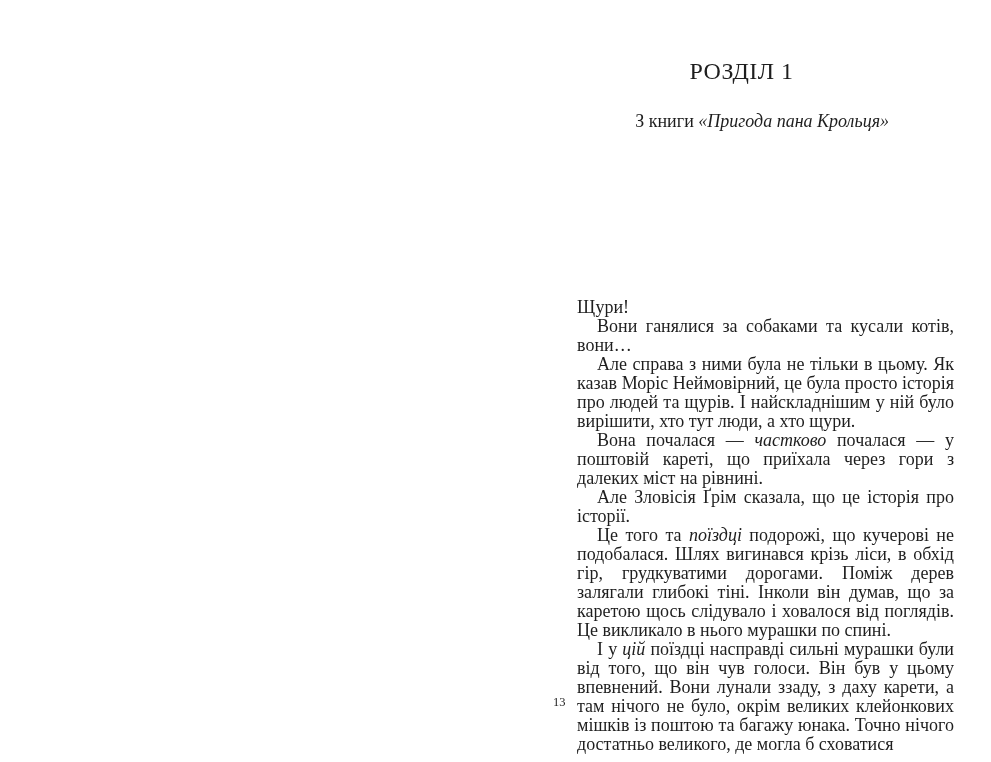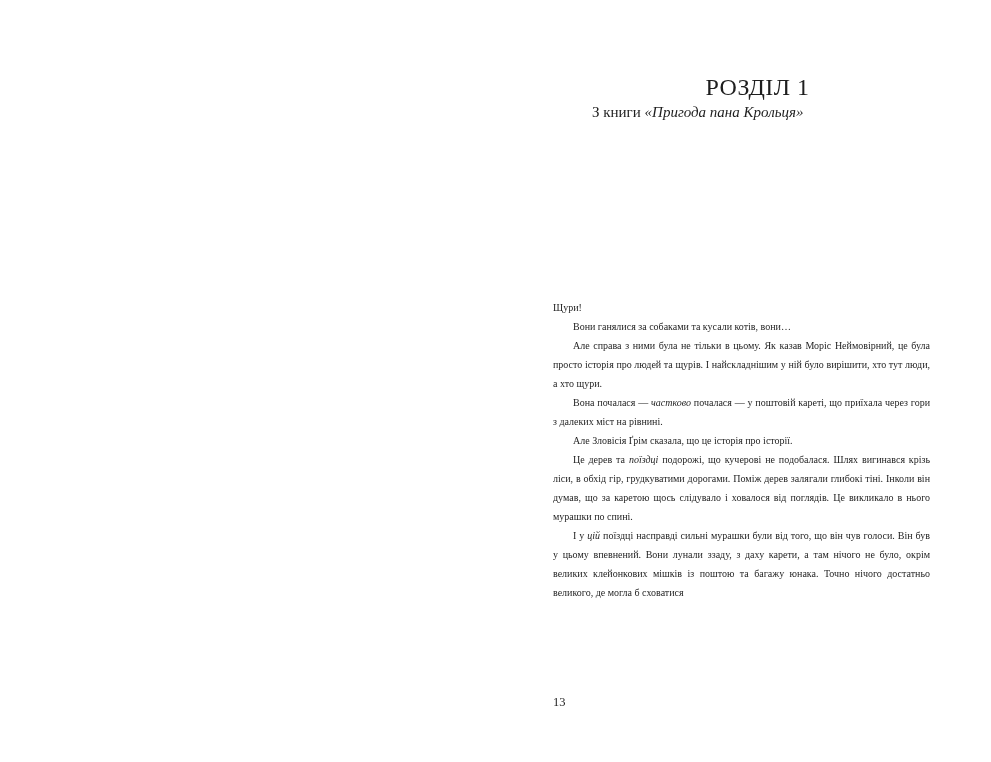--- a/index.html
+++ b/index.html
@@ -14,51 +14,53 @@
     background: #ffffff;
     font-family: "Liberation Serif", "DejaVu Serif", serif;
     color: #1e1e1e;
     overflow: hidden;
   }
   .chapter-title {
     position: absolute;
     left: 553px;
     top: 57px;
     width: 377px;
-    margin: 16px;
+    margin: 0;
     font-size: 24px;
     font-weight: 400;
     line-height: 28px;
     letter-spacing: 0.5px;
     text-align: center;
     white-space: nowrap;
   }
   .epigraph-block {
     position: absolute;
     left: 592px;
     top: 103px;
     width: 297px;
   }
   .epigraph {
     font-style: italic;
     font-size: 15px;
     line-height: 19px;
     text-align: justify;
   }
   .attribution {
-    font-size: 15px;
+    margin-top: 9px;
+    font-size: 18px;
     line-height: 19px;
+    text-align: right;
     white-space: nowrap;
   }
   .body-text {
     position: absolute;
-    left: 553px;
+    left: 577px;
     top: 298px;
     width: 377px;
-    font-size: 10px;
+    font-size: 18px;
     line-height: 19px;
     text-align: justify;
   }
   .body-text p {
     margin: 0;
     padding: 0;
     text-indent: 20px;
   }
   .body-text p.no-indent {
     text-indent: 0;
@@ -88,19 +90,19 @@
       <span>З книги </span><span class="it">«Пригода пана Крольця»</span>
     </div>
   </div>
 
   <div class="body-text">
       <p class="no-indent"><span>Щури!</span></p>
       <p><span>Вони ганялися за собаками та кусали котів, вони…</span></p>
       <p><span>Але справа з ними була не тільки в цьому. Як казав Моріс Неймовірний, це була просто історія про людей та щурів. І найскладнішим у ній було вирішити, хто тут люди, а хто щури.</span></p>
       <p><span>Вона почалася — </span><span class="it">частково</span><span> почалася — у поштовій кареті, що приїхала через гори з далеких міст на рівнині.</span></p>
       <p><span>Але Зловісія Ґрім сказала, що це історія про історії.</span></p>
-      <p><span>Це дерев та </span><span class="it">поїздці</span><span> подорожі, що кучерові не подобалася. Шлях вигинався крізь ліси, в обхід гір, грудкуватими дорогами. Поміж дерев залягали глибокі тіні. Інколи він думав, що за каретою щось слідувало і ховалося від поглядів. Це викликало в нього мурашки по спині.</span></p>
+      <p><span>Це того та </span><span class="it">поїздці</span><span> подорожі, що кучерові не подобалася. Шлях вигинався крізь ліси, в обхід гір, грудкуватими дорогами. Поміж дерев залягали глибокі тіні. Інколи він думав, що за каретою щось слідувало і ховалося від поглядів. Це викликало в нього мурашки по спині.</span></p>
       <p><span>І у </span><span class="it">цій</span><span> поїздці насправді сильні мурашки були від того, що він чув голоси. Він був у цьому впевнений. Вони лунали ззаду, з даху карети, а там нічого не було, окрім великих клейонкових мішків із поштою та багажу юнака. Точно нічого достатньо великого, де могла б сховатися</span></p>
     </div>
 
   <div class="page-number">13</div>
 
 </div>
 
 </body></html>

